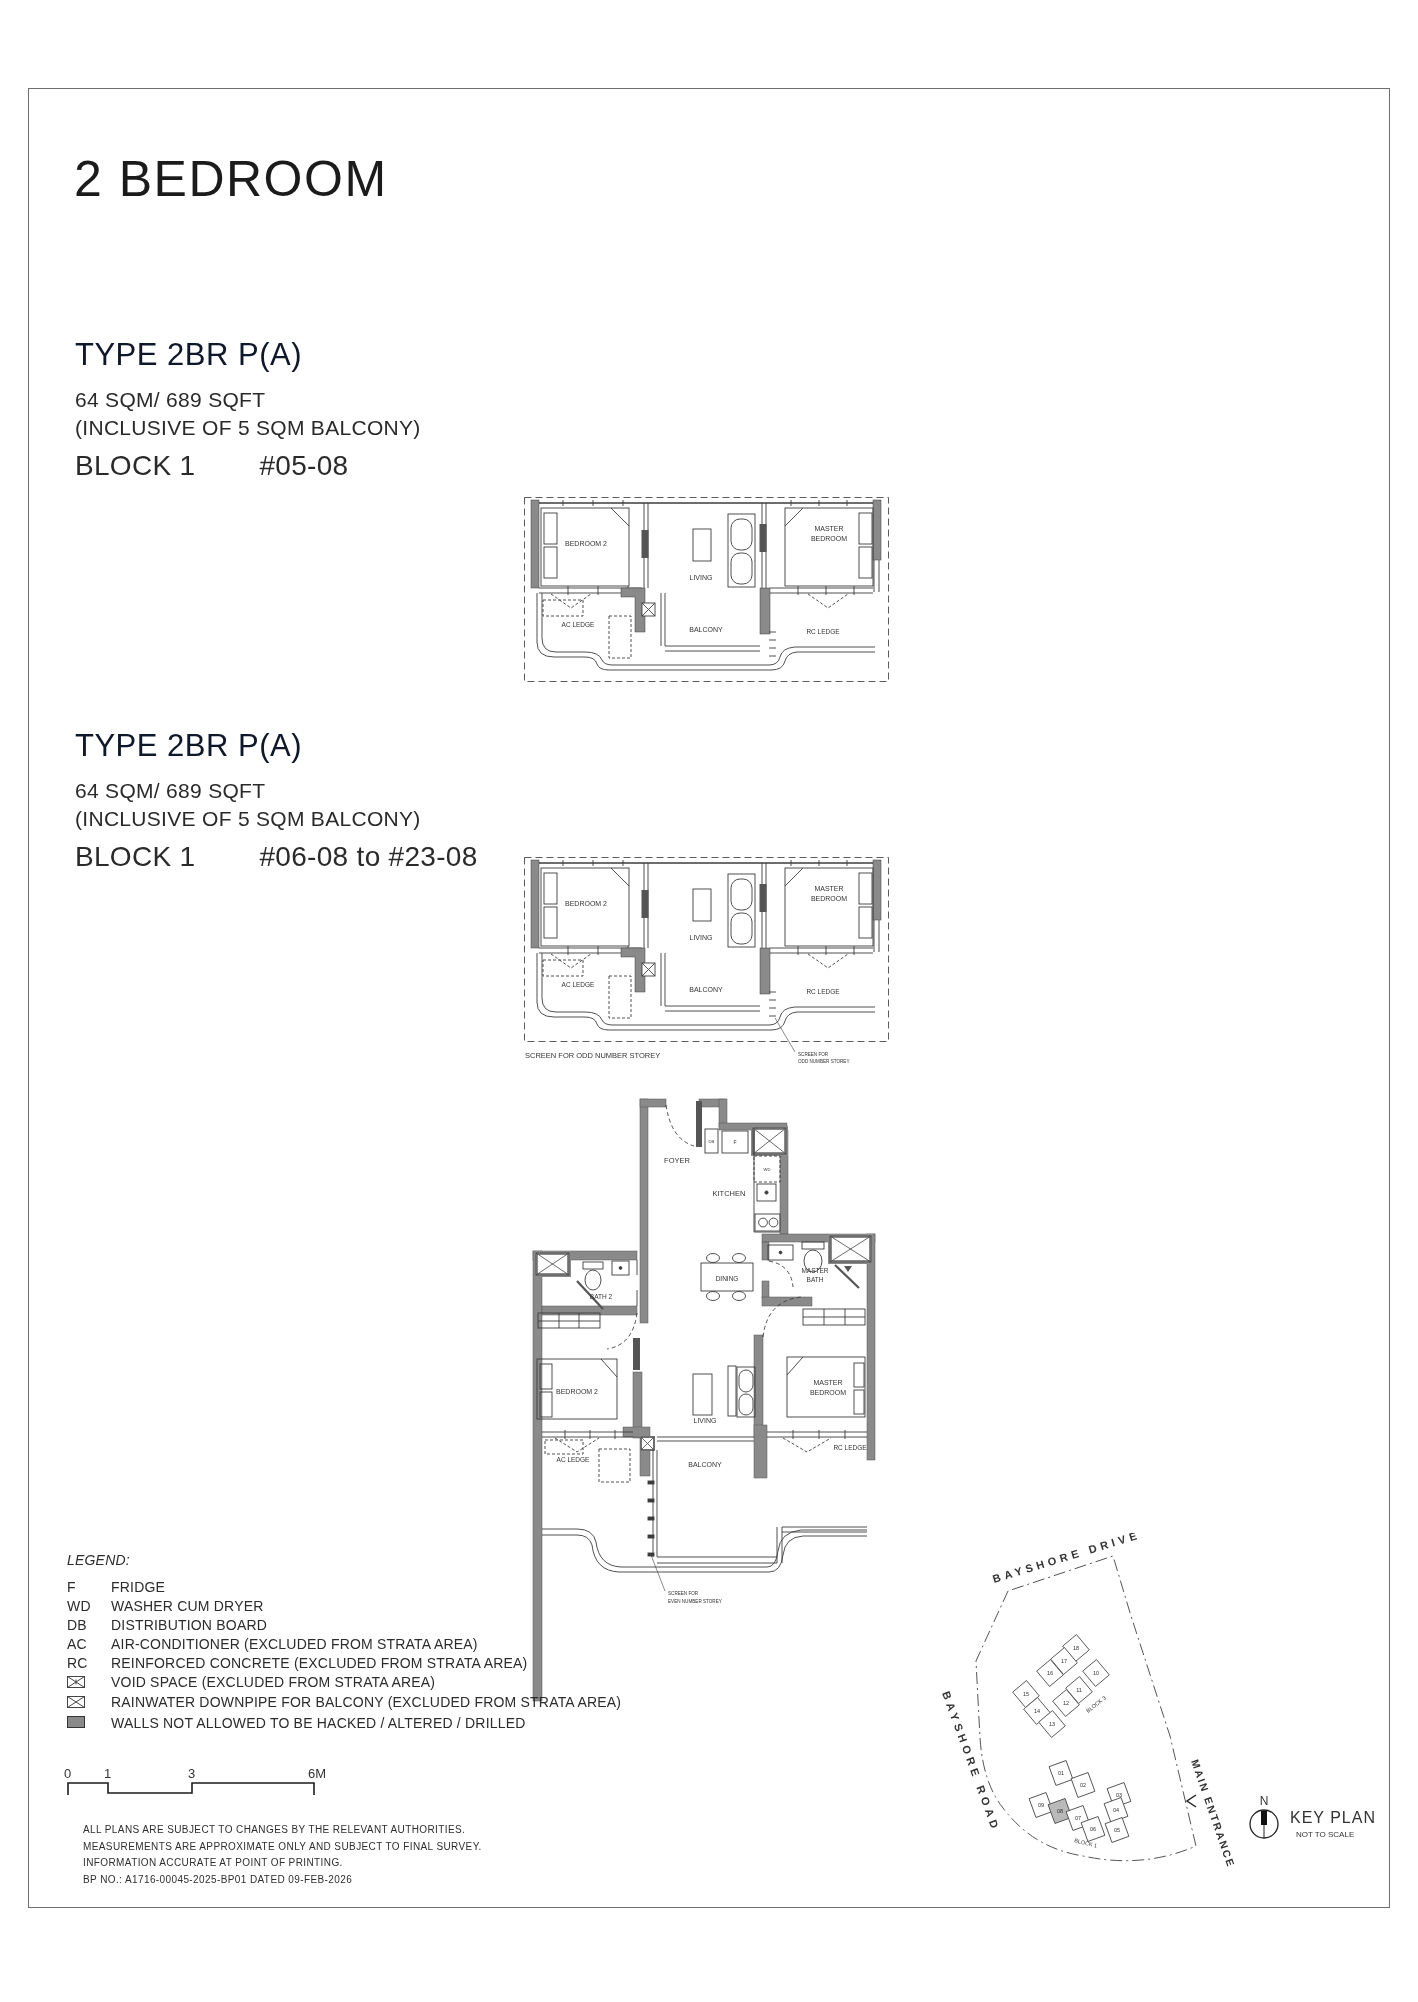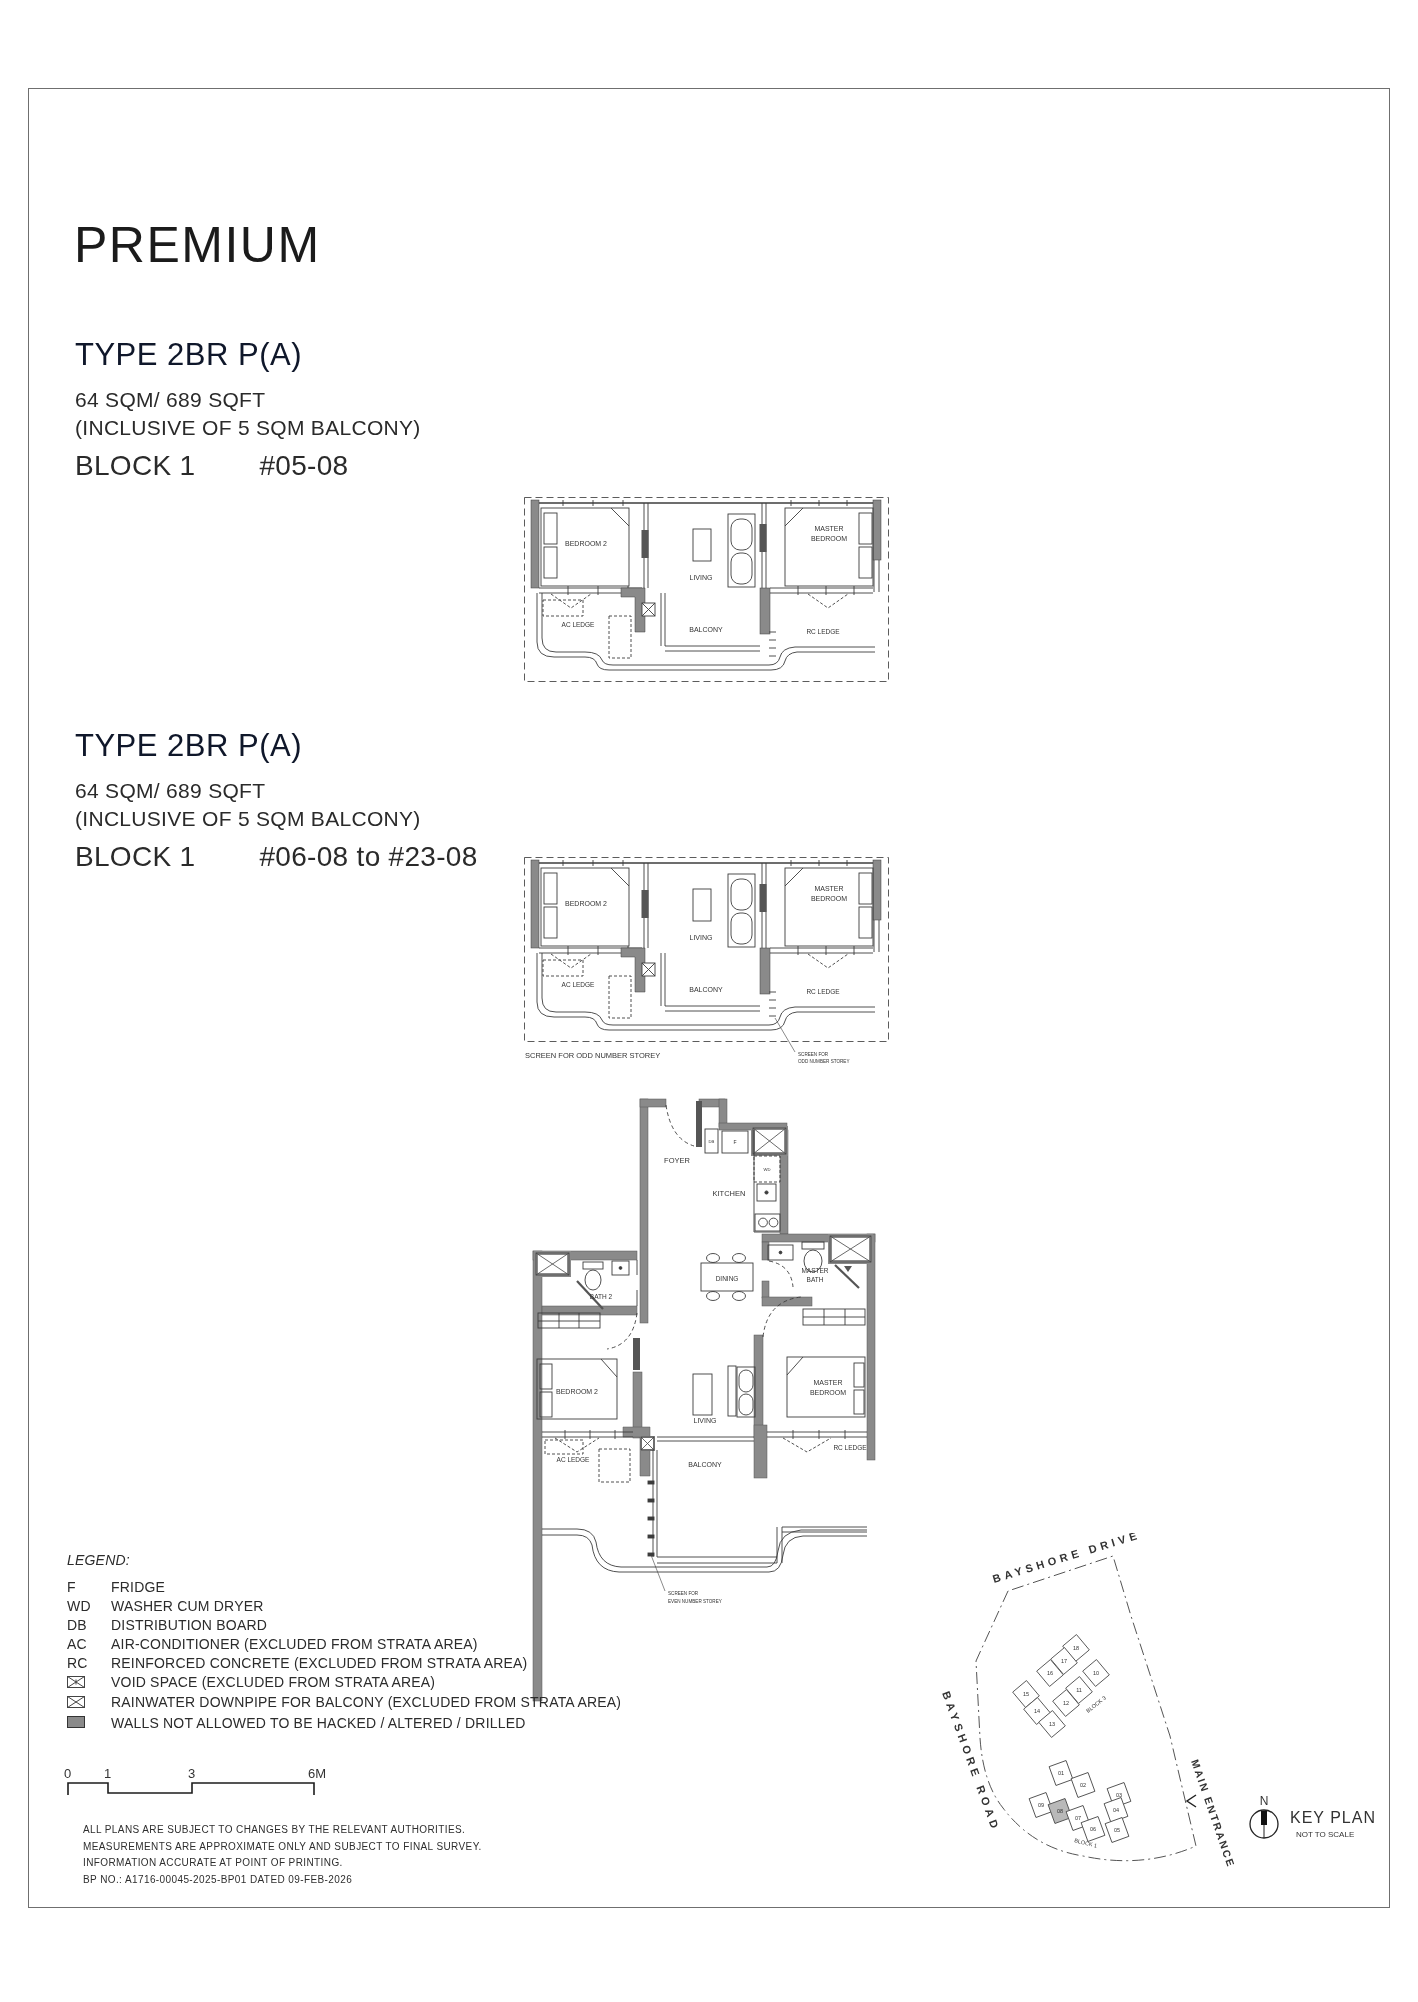--- a/index.html
+++ b/index.html
@@ -27,22 +27,21 @@
   .legend .icon{display:inline-block;vertical-align:middle;}
   .scalebar{position:absolute;left:64px;top:1768px;}
   .disclaimer{position:absolute;left:83px;top:1822px;font-size:10px;line-height:16.5px;letter-spacing:0.4px;color:#2e2e2e;}
 </style>
 </head>
 <body>
 
 <div class="frame"></div>
 
 <div class="title">
-  <br>
-  <span>PREMIUM</span>
+  <span>2 BEDROOM</span><br>
 </div>
 
 <div class="section sec1">
   <div class="type-heading">TYPE 2BR P(A)</div>
   <div class="spec">64 SQM/ 689 SQFT</div>
   <div class="spec">(INCLUSIVE OF 5 SQM BALCONY)</div>
   <div class="block-row">
     <span>BLOCK 1</span>
     <span class="units">#05-08</span>
   </div>

